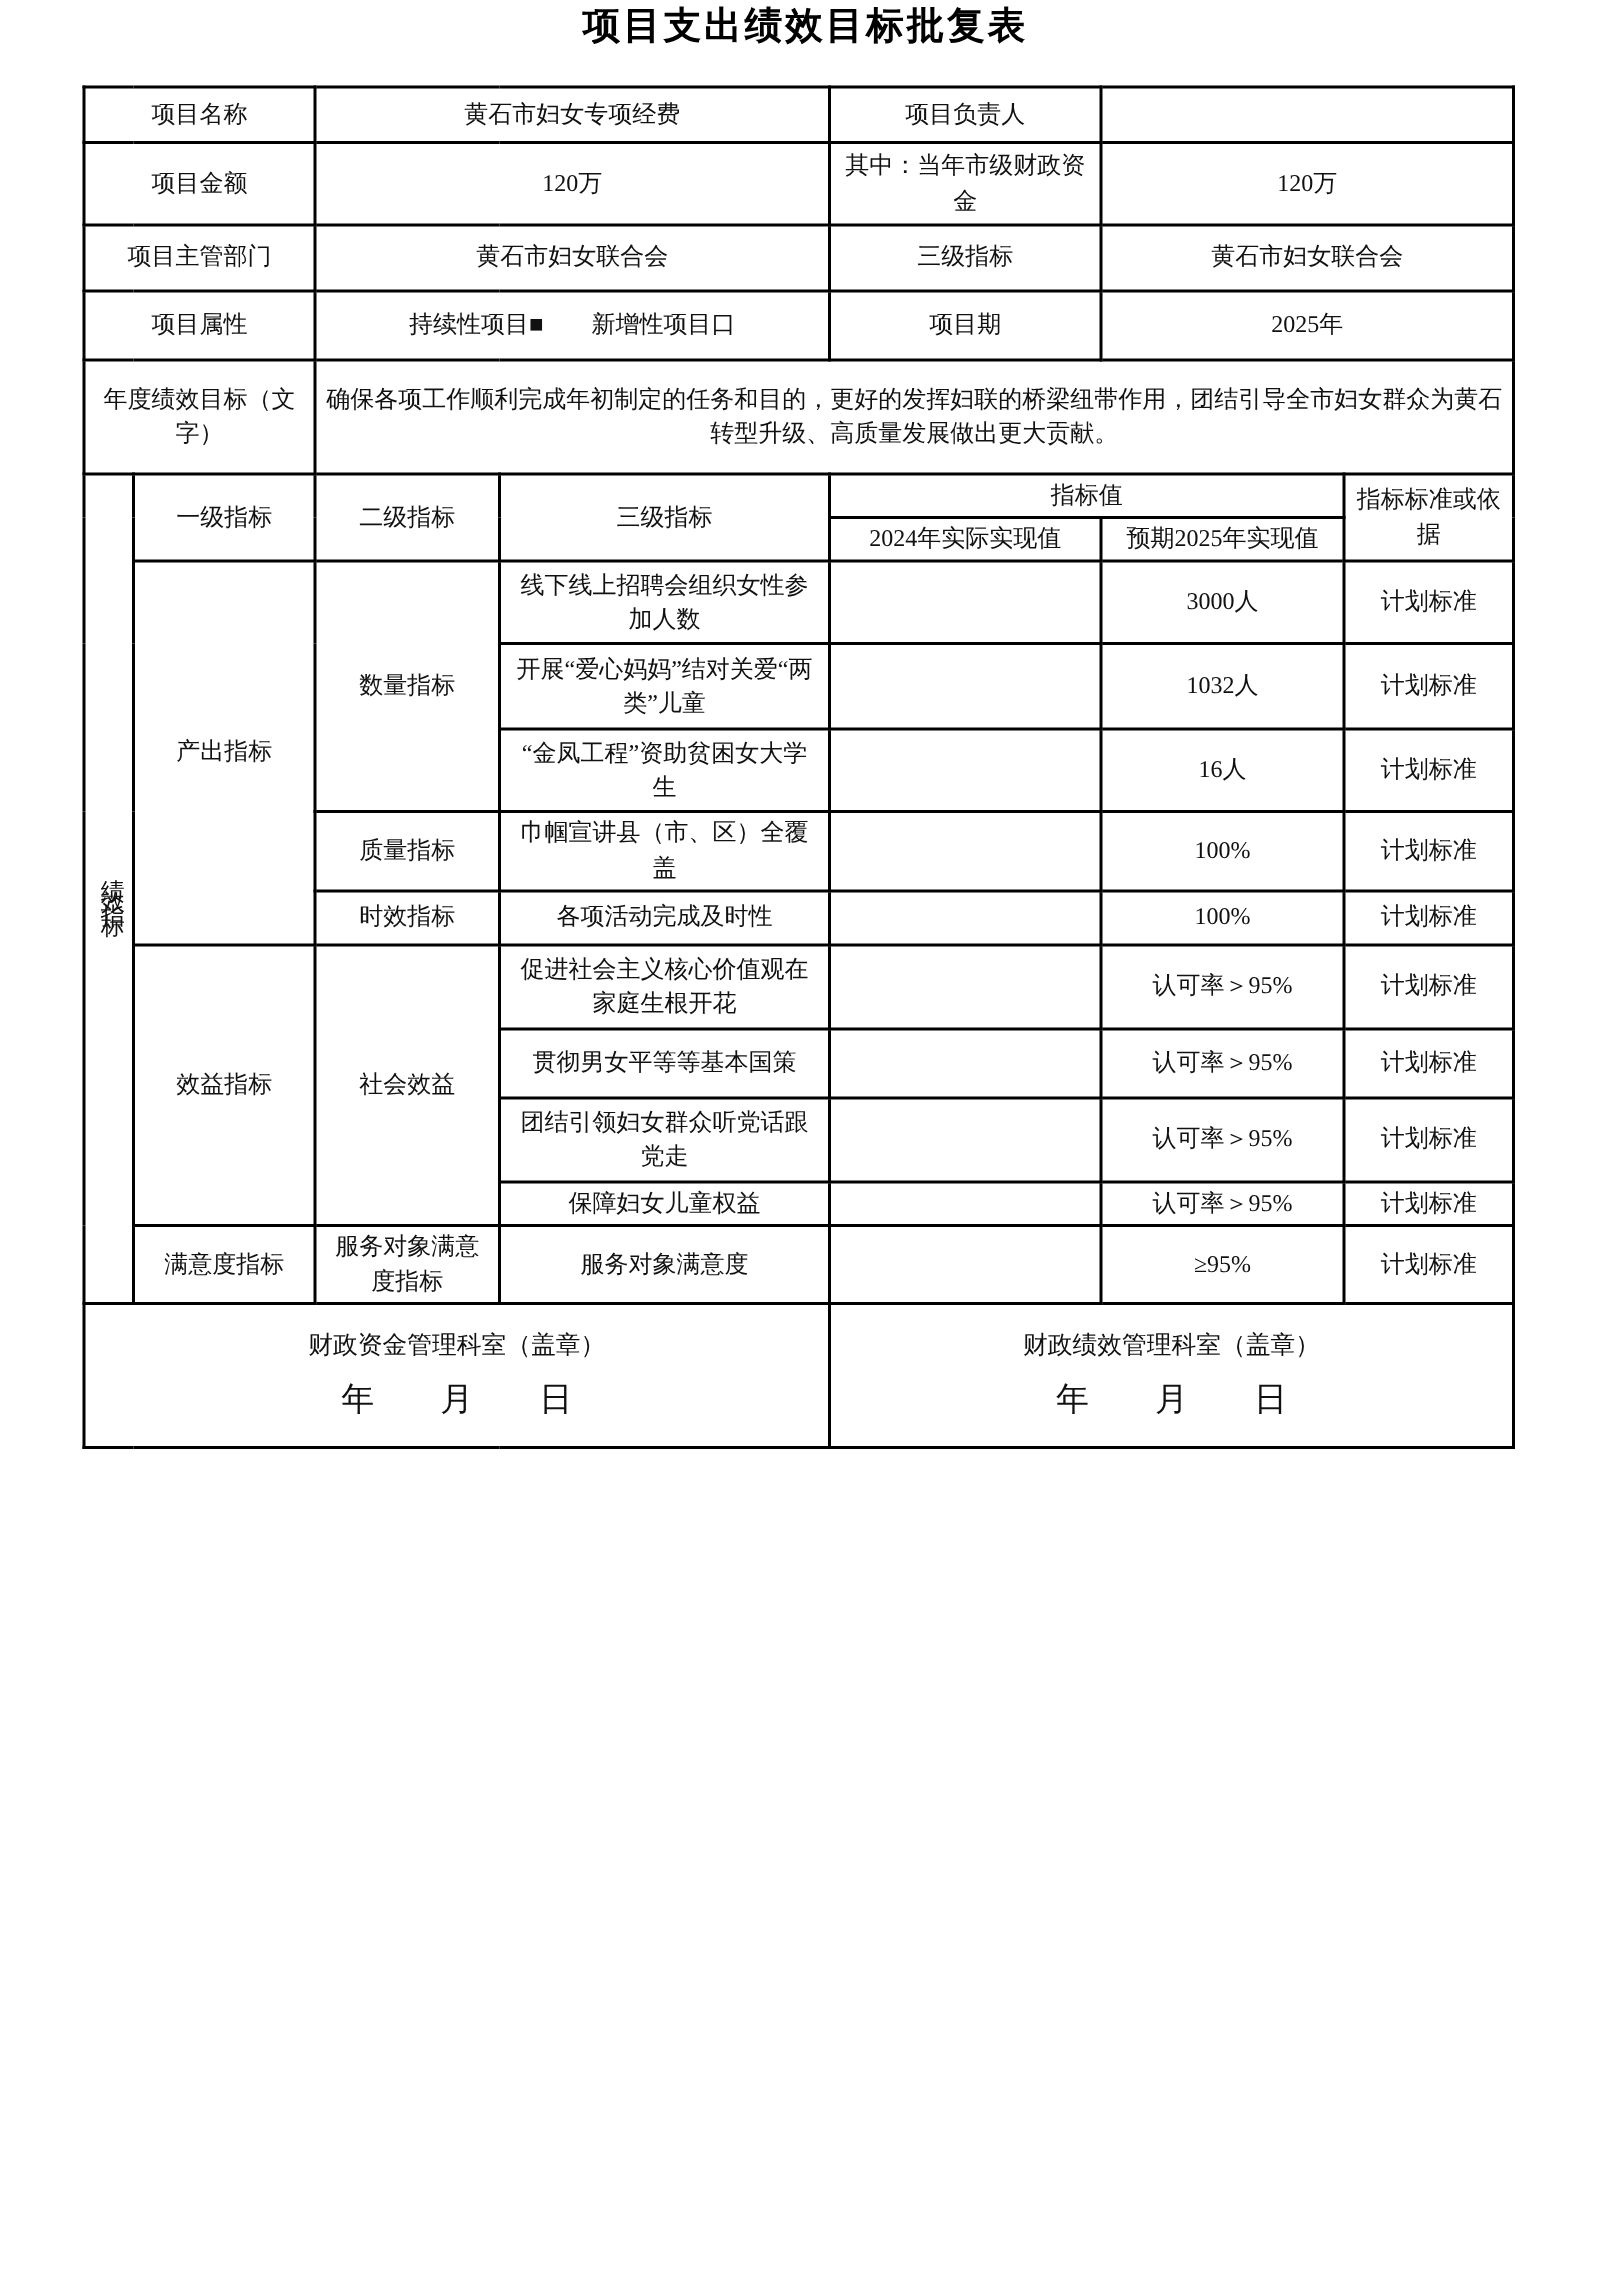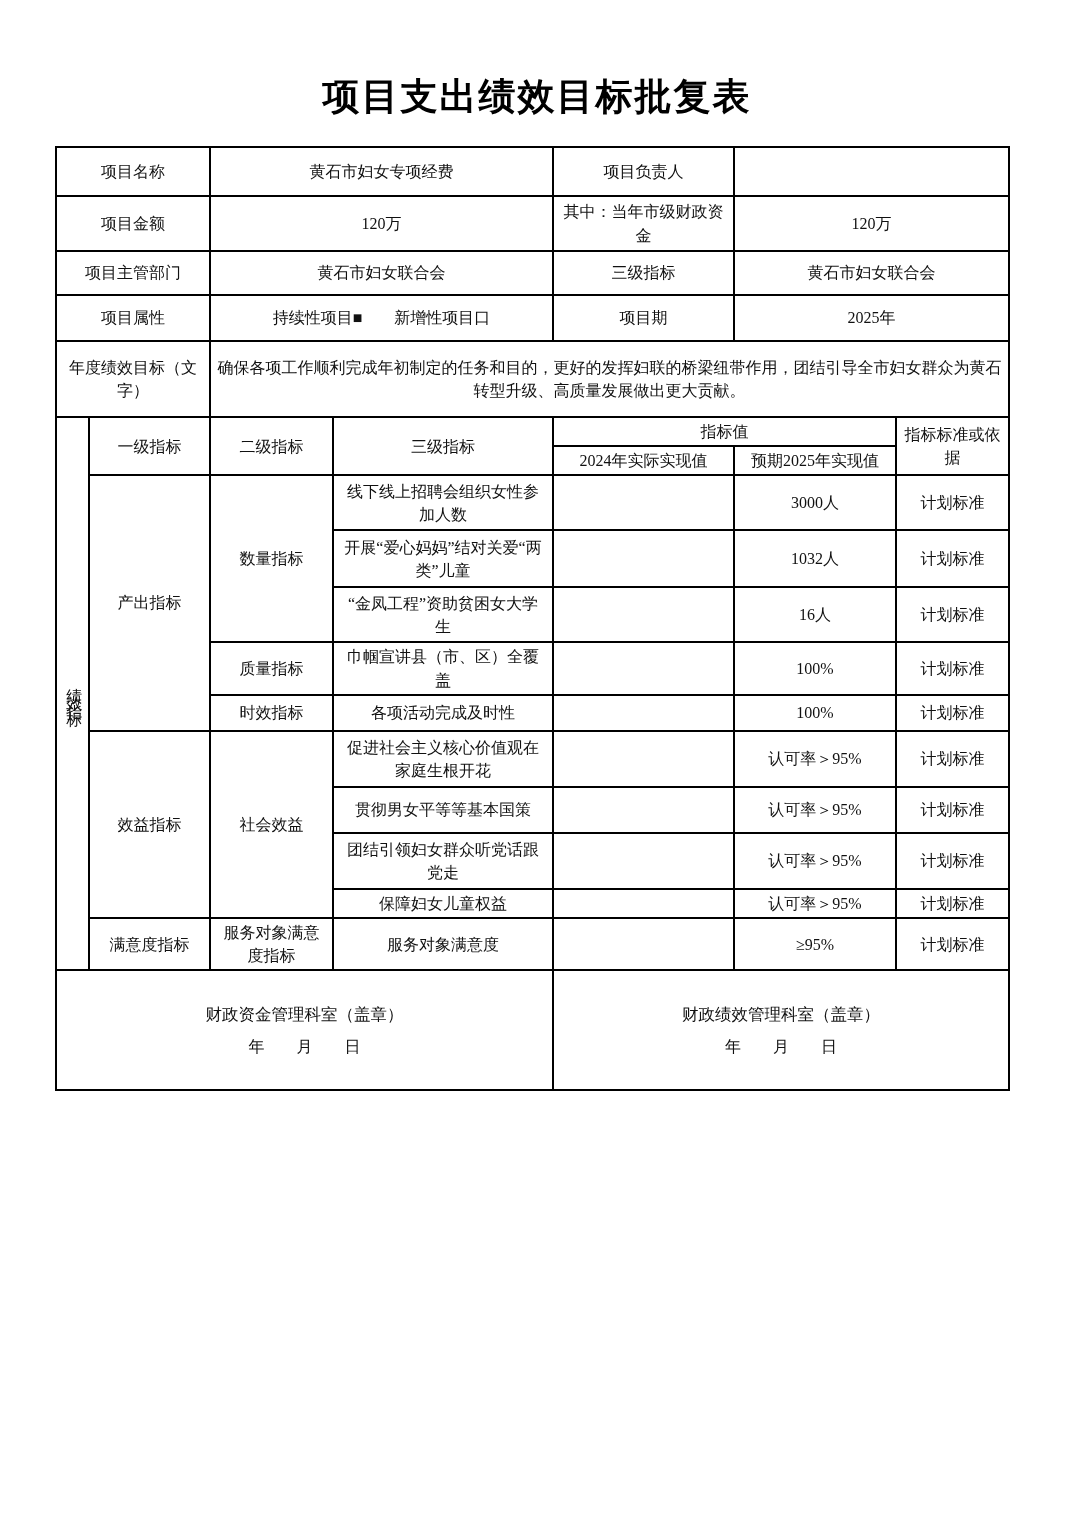--- a/index.html
+++ b/index.html
@@ -5,23 +5,22 @@
   * { box-sizing: border-box; margin: 0; padding: 0; }
   html, body { background: #ffffff; }
   body {
     width: 1074px; height: 1520px;
     position: relative;
     font-family: "Liberation Serif", "DejaVu Serif", serif;
     color: #111111;
   }
   .page { position: absolute; top: 0; left: 0; width: 1074px; height: 1520px; }
   .doc-title {
-    margin-top: 72px;
     text-align: center;
-    font-size: 37px;
+    font-size: 25px;
     font-weight: bold;
     letter-spacing: 2px;
     color: #000;
   }
   .doc-subtitle {
     margin-top: 8px;
     text-align: center;
     font-size: 15px;
     color: #000;
   }
@@ -50,27 +49,27 @@
   td.std-col { padding: 2px 10px; }
   td.c-side { padding: 0; }
   .vert {
     display: inline-block;
     writing-mode: vertical-rl;
     text-orientation: upright;
     letter-spacing: 8px;
     font-size: 16px;
   }
   .sig-line1 { font-size: 16.5px; }
-  .sig-line2 { font-size: 16px; margin-top: 8px; }
+  .sig-line2 { font-size: 22px; margin-top: 8px; }
   
-  tr.rh49 { height: 49px; font-family: Liberation Serif, serif; } tr.rh55 { height: 55px; } tr.rh44 { height: 44px; }
+  tr.rh49 { height: 37px; font-family: Liberation Serif, serif; } tr.rh55 { height: 55px; } tr.rh44 { height: 44px; }
   tr.rh53 { height: 46px; } tr.rh92 { height: 76px; } tr.rh26 { height: 26px; }
   tr.rh57 { height: 57px; border-radius: 25px; } tr.rh50 { height: 50px; margin-top: 44px; } tr.rh36 { height: 36px; padding-left: 12px; }
   tr.rh56 { height: 56px; } tr.rh38 { height: 46px; } tr.rh28 { height: 28px; }
-  tr.rh44b { height: 44px; } tr.rh120 { height: 120px; }
+  tr.rh44b { height: 44px; } tr.rh120 { height: 96px; }
 </style>
 </head>
 <body>
 
 <div class="page">
   <div class="doc-title">项目支出绩效目标批复表</div>
 
   <table class="form">
     <colgroup>
       <col style="width:33px">

